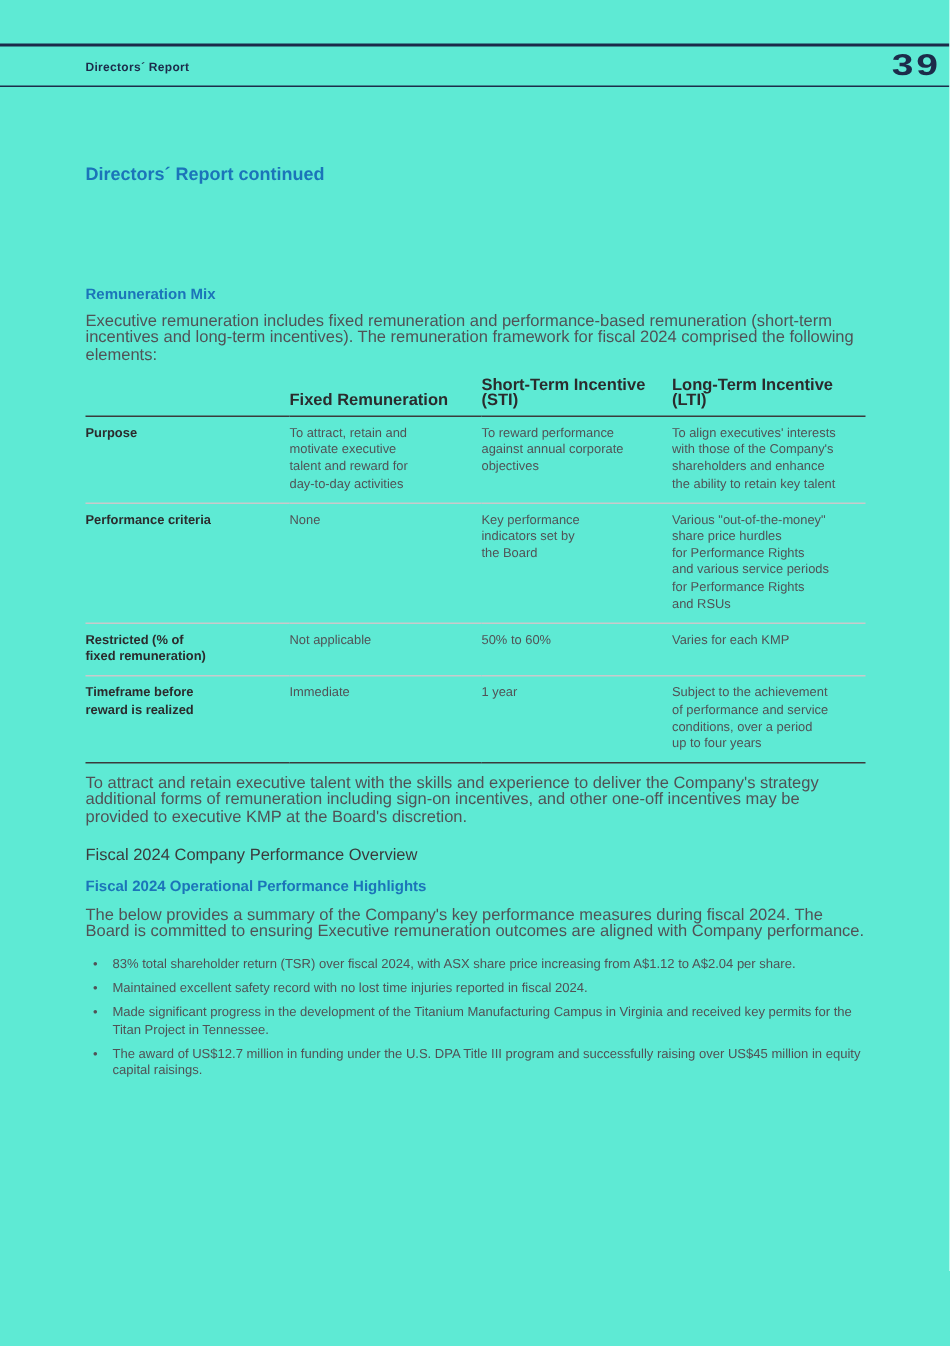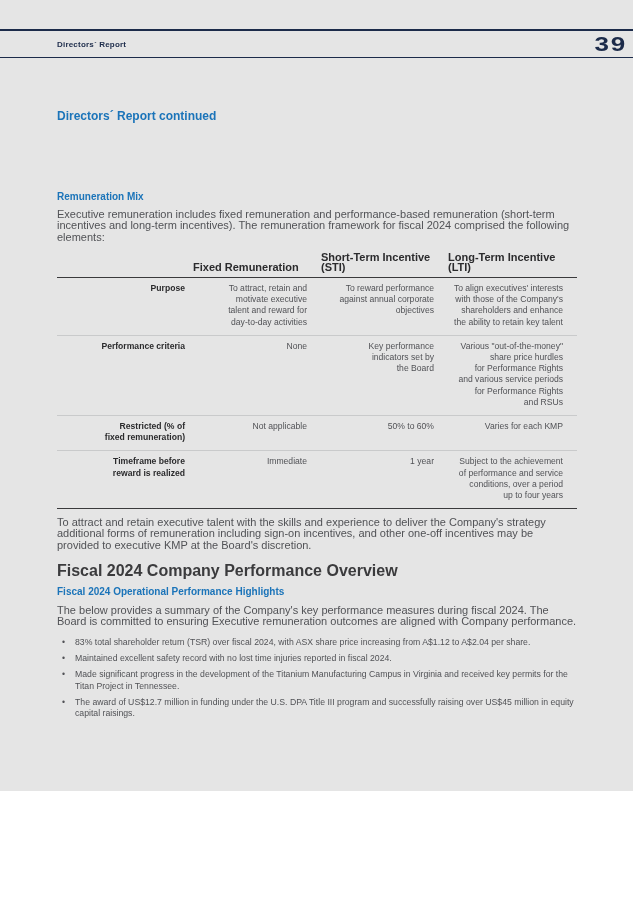--- a/index.html
+++ b/index.html
@@ -6,22 +6,22 @@
     --accent-blue:#1B74B9;
     --navy:#1C2B4A;
     --body-text:#515256;
     --heading-text:#3B3B3D;
     --rule-dark:#3A3A3C;
     --rule-light:#C9CACB;
   }
   html,body{margin:0;padding:0;background:#FFFFFF;}
   .page{
     position:relative;
-    width:633px;height:791px;
-    background:#e5e5e5;
+    width:633px;height:897px;
+    background:#5eead4;
     font-family:"Liberation Sans", sans-serif;
     overflow:hidden;
   }
   
   .header{
     position:absolute;top:29px;left:0;right:0;height:29px;
     box-sizing:border-box;
     border-top:2px solid var(--navy);
     border-bottom:1px solid var(--navy);
     display:flex;align-items:center;justify-content:space-between;
@@ -64,37 +64,37 @@
     margin:0 0 8px 0;
   }
   table.remuneration thead th{
     text-align:left;vertical-align:bottom;
     font-size:11px;line-height:10.5px;font-weight:700;color:#2B2B2D;
     padding:0 10px 4px 0;
     border-bottom:1.5px solid var(--rule-dark);
   }
   table.remuneration tbody th,
   table.remuneration tbody td{
-    text-align:right;vertical-align:top;
+    text-align:left;vertical-align:top;
     font-size:8.6px;line-height:11.2px;
     padding:5px 14px 7px 0;
     white-space:pre-line;
     color:var(--body-text);font-weight:400;
   }
   table.remuneration tbody th{
     font-weight:700;color:#2B2B2D;padding-right:8px;
   }
   table.remuneration tbody tr + tr th,
   table.remuneration tbody tr + tr td{
     border-top:1px solid var(--rule-light);
   }
   
   .overview-heading{
     margin:0 0 8px 0;
-    font-size:16px;line-height:15px;font-weight:700;
+    font-size:11px;line-height:15px;font-weight:400;
     color:var(--heading-text);
   }
   .overview-subhead{margin:0 0 8px 0;}
   ul.highlights{
     list-style:none;margin:0;padding:0;
   }
   ul.highlights li{
     display:flex;margin:0 0 5px 0;
     font-size:8.7px;line-height:11.3px;color:var(--body-text);
   }

